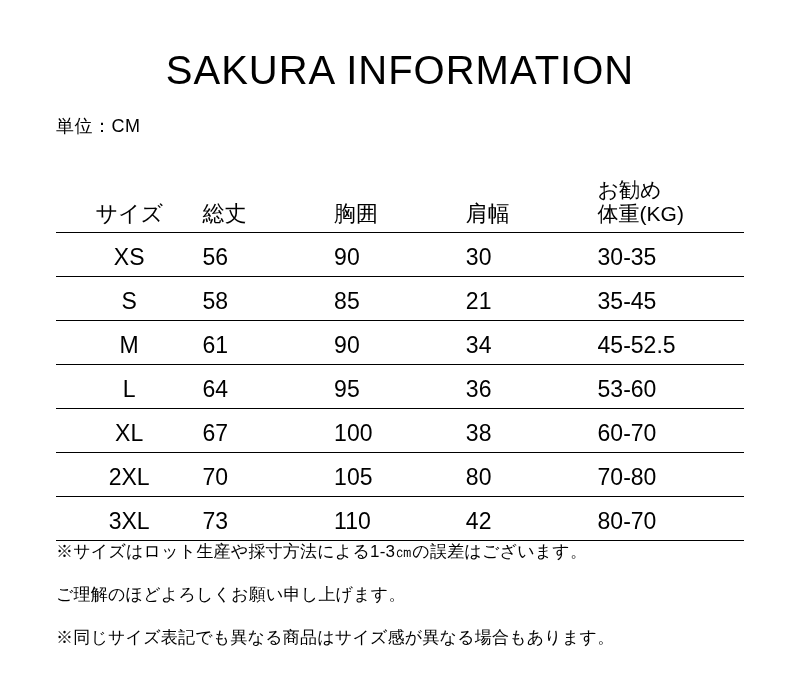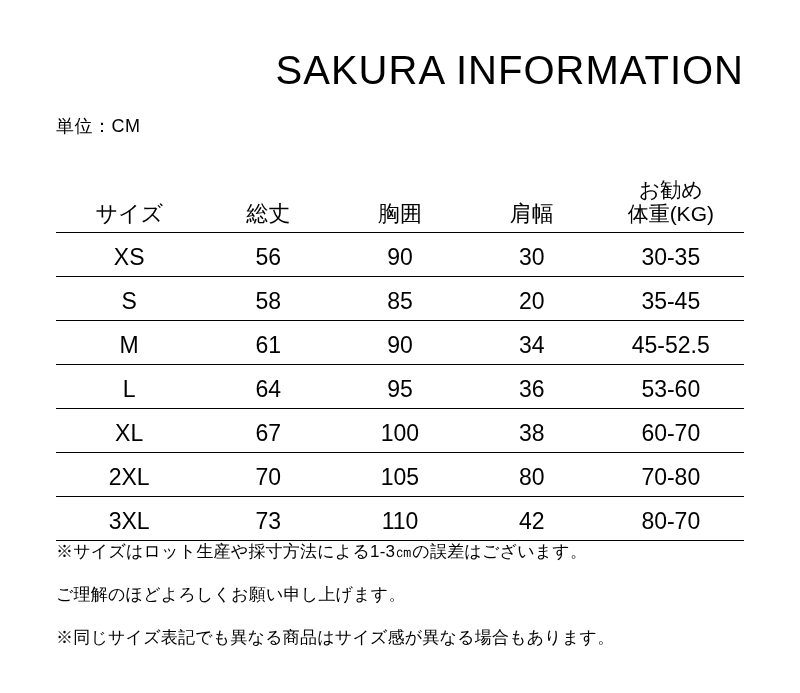--- a/index.html
+++ b/index.html
@@ -15,21 +15,21 @@
     overflow: hidden;
   }
   .page {
     position: relative;
     width: 800px;
     height: 693px;
     box-sizing: border-box;
     padding: 0 56px;
   }
   .title {
-    text-align: right;
+    text-align: center;
     font-size: 40px;
     font-weight: 400;
     letter-spacing: 1px;
     margin: 0;
     padding-top: 48px;
     line-height: 1.1;
   }
   .unit {
     text-align: left;
     font-size: 18px;
@@ -38,21 +38,21 @@
     letter-spacing: 0.5px;
   }
   table.size-table {
     width: 100%;
     border-collapse: collapse;
     margin-top: 22px;
     table-layout: fixed;
   }
   table.size-table th,
   table.size-table td {
-    text-align: center;
+    text-align: left;
     font-weight: 400;
     font-size: 22px;
     padding: 4px 0 5px 0;
     border-bottom: 1px solid #000000;
     vertical-align: bottom;
   }
   table.size-table thead th {
     font-size: 22px;
     line-height: 1.15;
     padding-bottom: 6px;
@@ -118,21 +118,21 @@
         <td>XS</td>
         <td>56</td>
         <td>90</td>
         <td>30</td>
         <td>30-35</td>
       </tr>
       <tr>
         <td>S</td>
         <td>58</td>
         <td>85</td>
-        <td>20</td>
+        <td>21</td>
         <td>35-45</td>
       </tr>
       <tr>
         <td>M</td>
         <td>61</td>
         <td>90</td>
         <td>34</td>
         <td>45-52.5</td>
       </tr>
       <tr>

